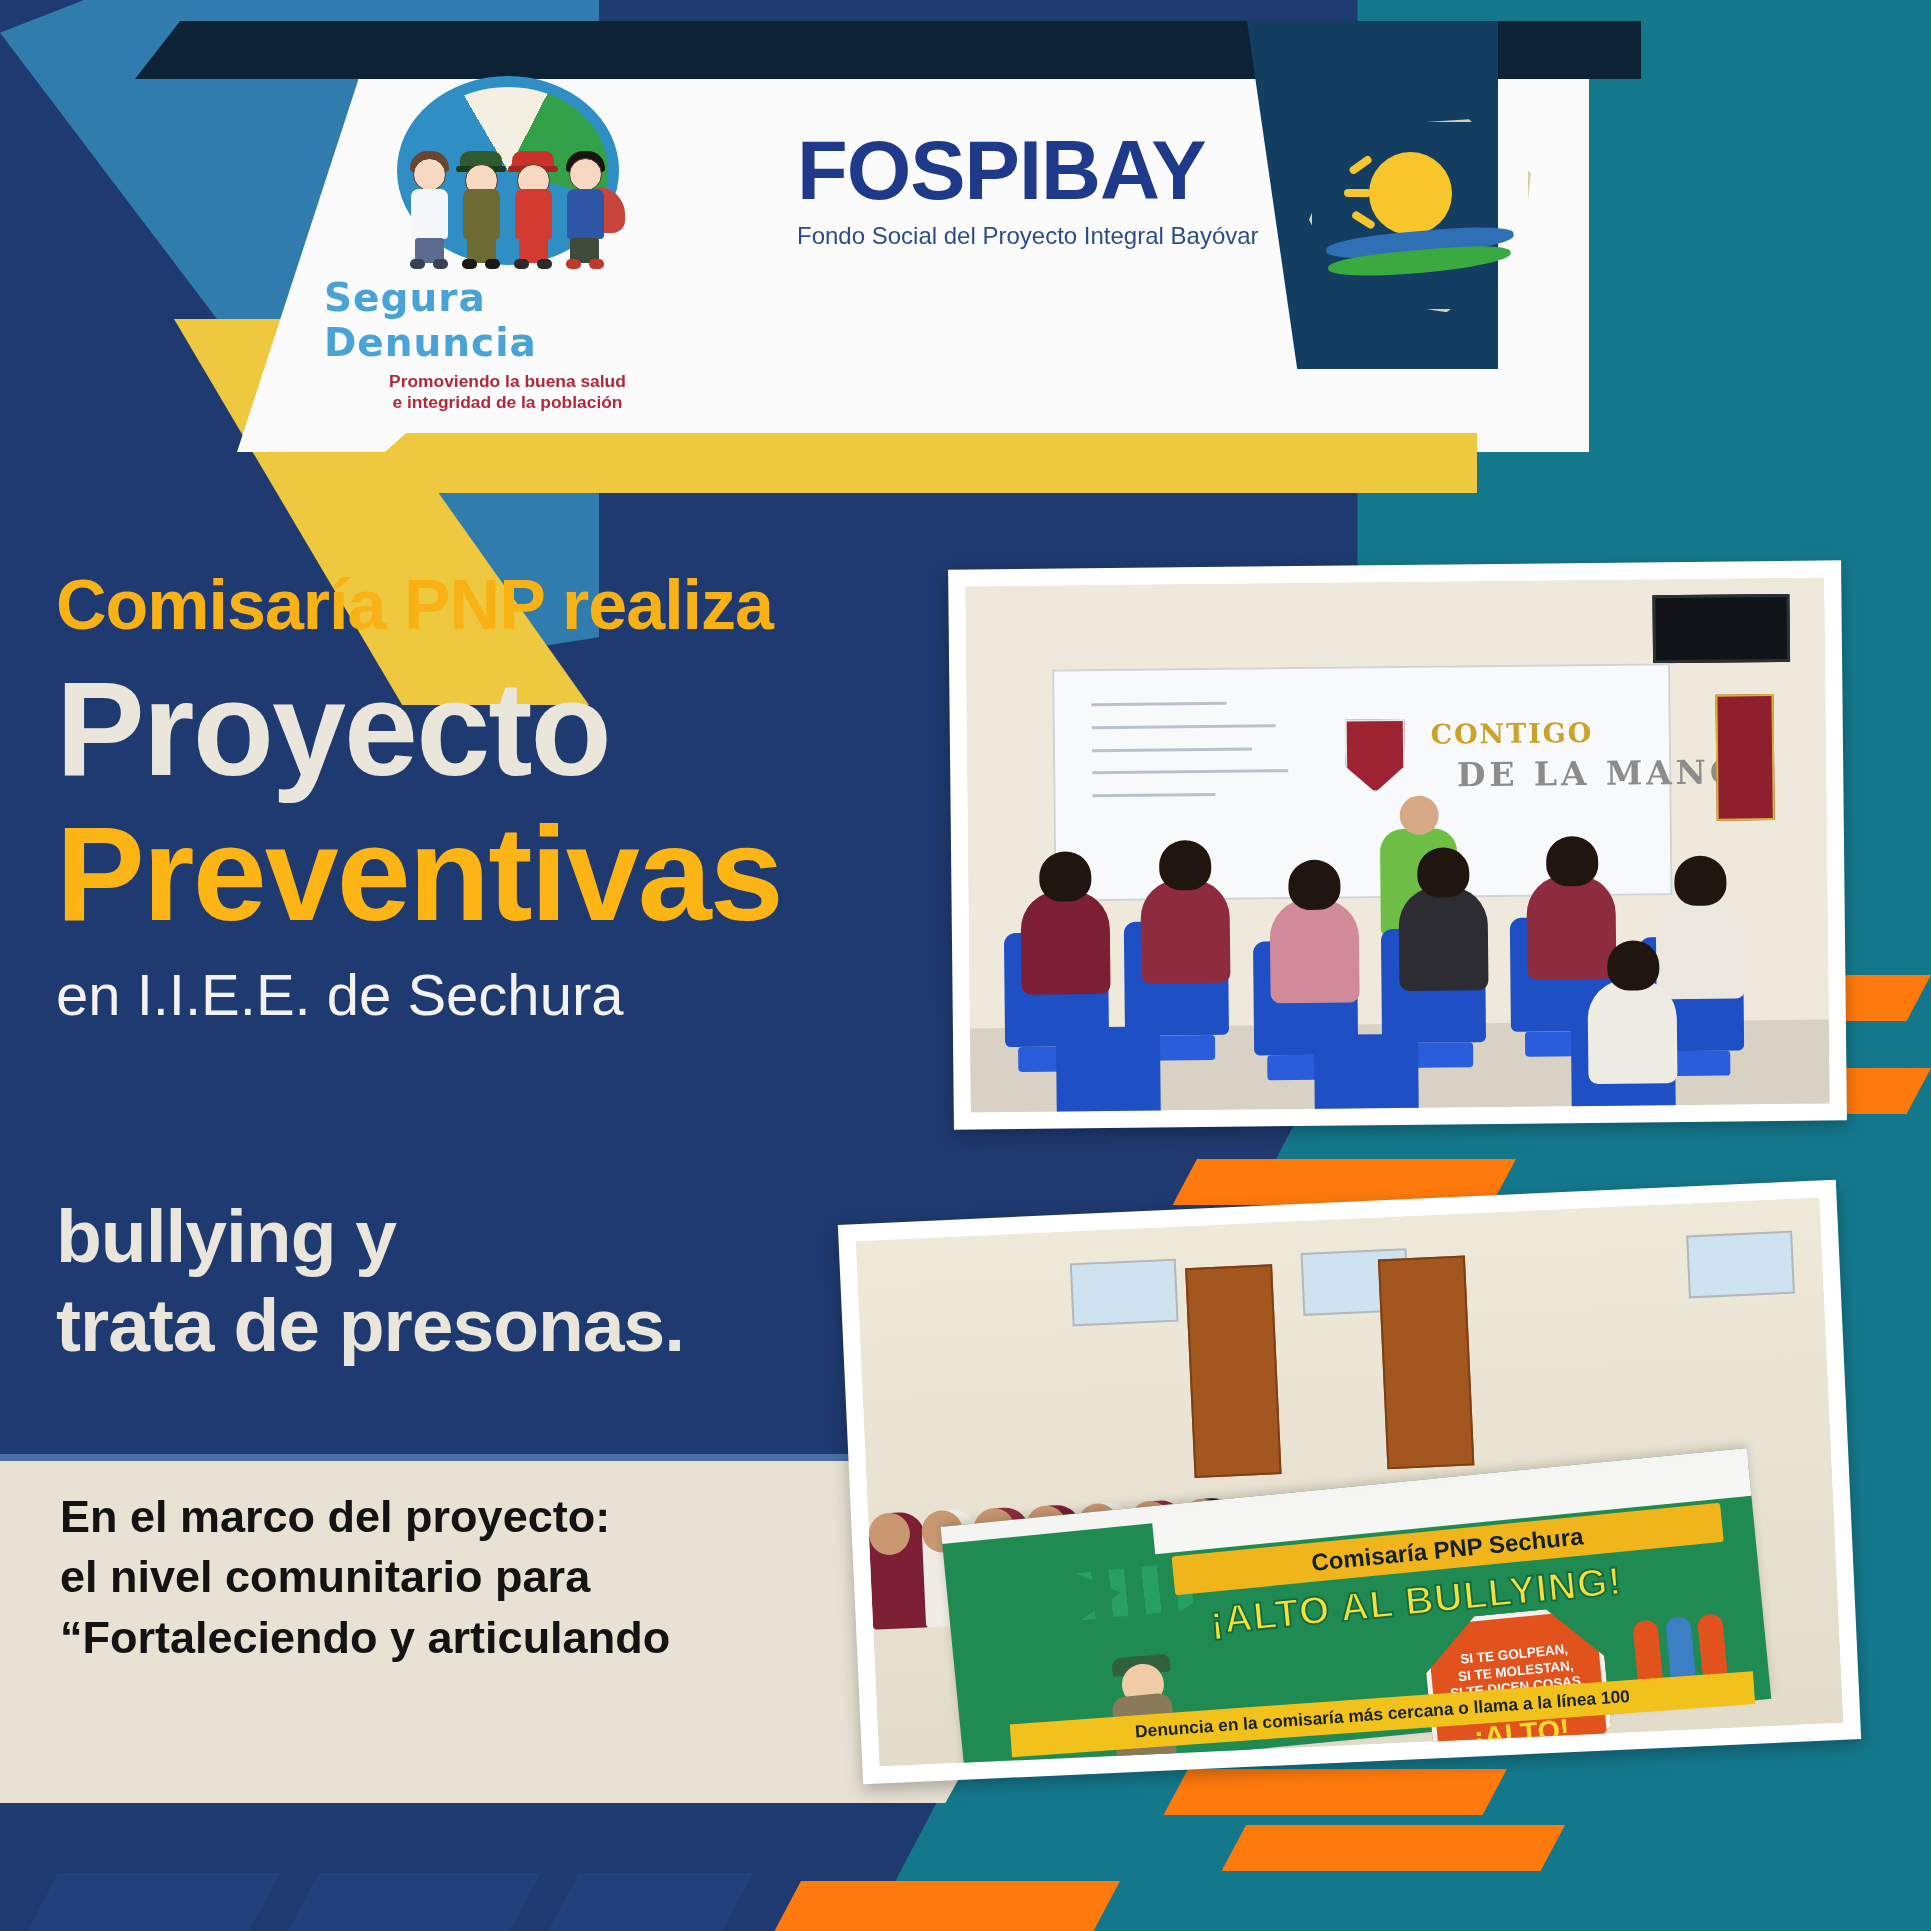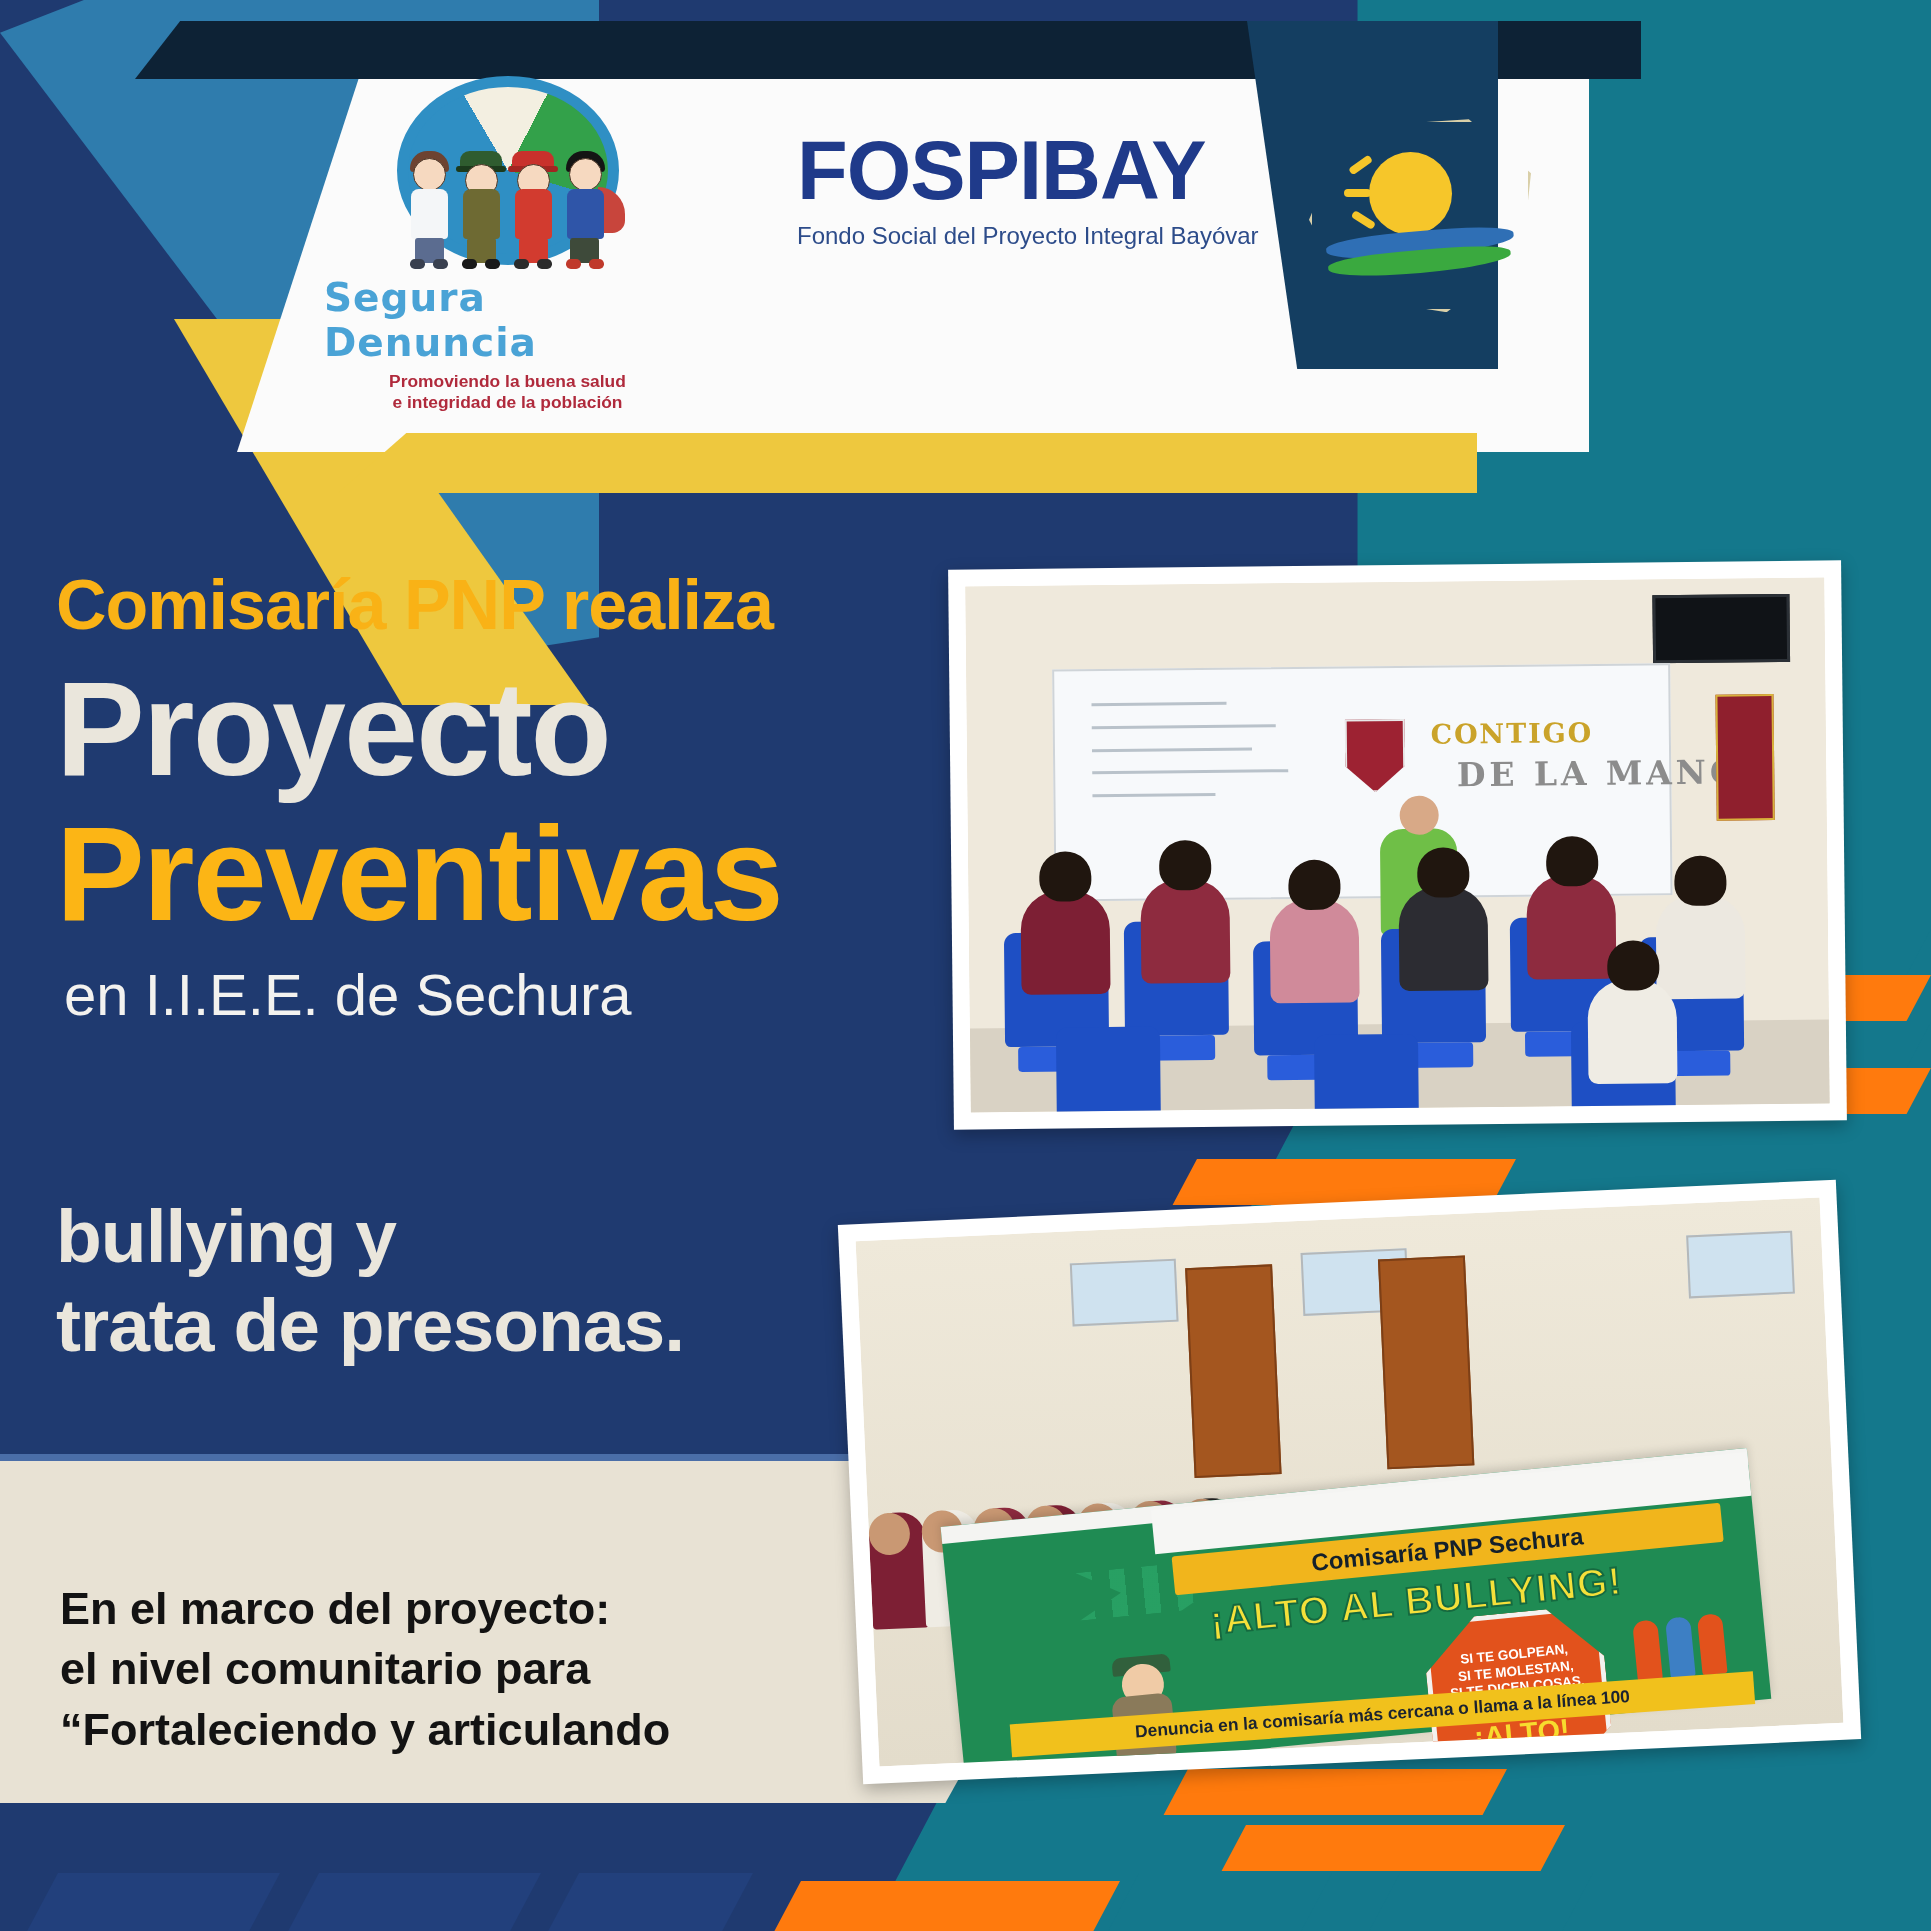--- a/index.html
+++ b/index.html
@@ -80,26 +80,26 @@
       border-radius:40% 40% 50% 50%; transform:rotate(-5deg); }
 
   
   .txt-kicker { position:absolute; left:56px; top:570px; width:734px;
                 font-size:70px; font-weight:bold; color:#f9b216; line-height:1; letter-spacing:-1px; }
   .txt-h1     { position:absolute; left:56px; top:666px; width:734px;
                 font-size:133px; font-weight:bold; color:#eae6dc; line-height:.96; letter-spacing:-1.9px; }
   .txt-h2     { position:absolute; left:56px; top:811px; width:869px;
                 font-size:133px; font-weight:bold; color:#fcb515; line-height:.96; letter-spacing:-1.9px; }
   .txt-sub    { position:absolute; left:56px; top:966px; width:734px;
-                font-size:58px; color:#f3f2ef; line-height:1;margin-left:8px; }
+                font-size:58px; color:#f3f2ef; line-height:1; }
 
   .txt-topic  { position:absolute; left:56px; top:1192px; width:772px;
                 font-size:75px; font-weight:bold; color:#eae6dc; line-height:1.18; letter-spacing:-1px; }
 
-  .txt-foot   { position:absolute; left:60px; top:1579px; width:1033px;
+  .txt-foot   { position:absolute; left:60px; top:1487px; width:1033px;
                 font-size:45px; font-weight:bold; color:#131313; line-height:1.34; }
 
   
   .photo { position:absolute; background:#fff; box-shadow:0 5.8px 17.4px rgba(0,0,0,.28); overflow:hidden; }
   .photo .inner { position:absolute; inset:17.4px; overflow:hidden; }
 
   .photo-1 { left:951px; top:565px; width:893px; height:560px; padding:0; transform:rotate(-0.6deg); }
 
   
   .cls { position:absolute; inset:0; background:linear-gradient(#efe7d6,#e4dcc9); }

